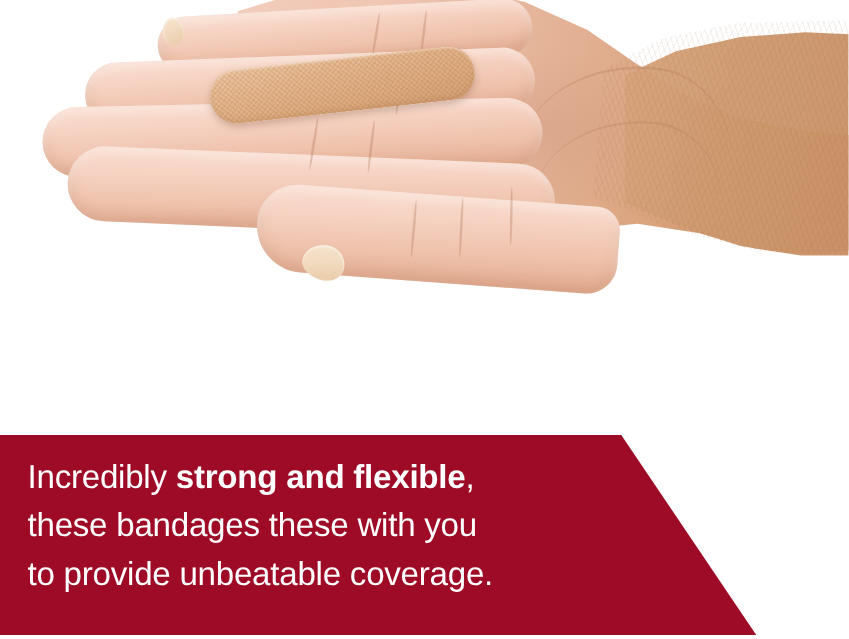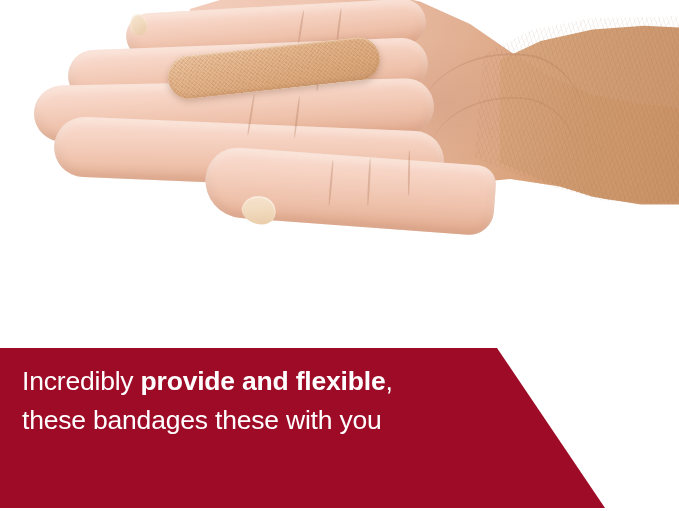--- a/index.html
+++ b/index.html
@@ -215,18 +215,19 @@
       <div class="crease c7"></div>
       <div class="crease c8"></div>
       <div class="crease c9"></div>
 
       <div class="bandage"></div>
     </div>
   </div>
 
   <div class="banner">
     <div class="banner-text">
-      <span class="line"><span>Incredibly </span><span class="b">provide and flexible</span><span>,</span></span>
+      <span class="line"><span>Incredibly </span><span class="b">strong and flexible</span><span>,</span></span>
       <span class="line">these bandages these with you</span>
+      <span class="line">to provide unbeatable coverage.</span>
     </div>
   </div>
 
 </div>
 
 </body></html>

